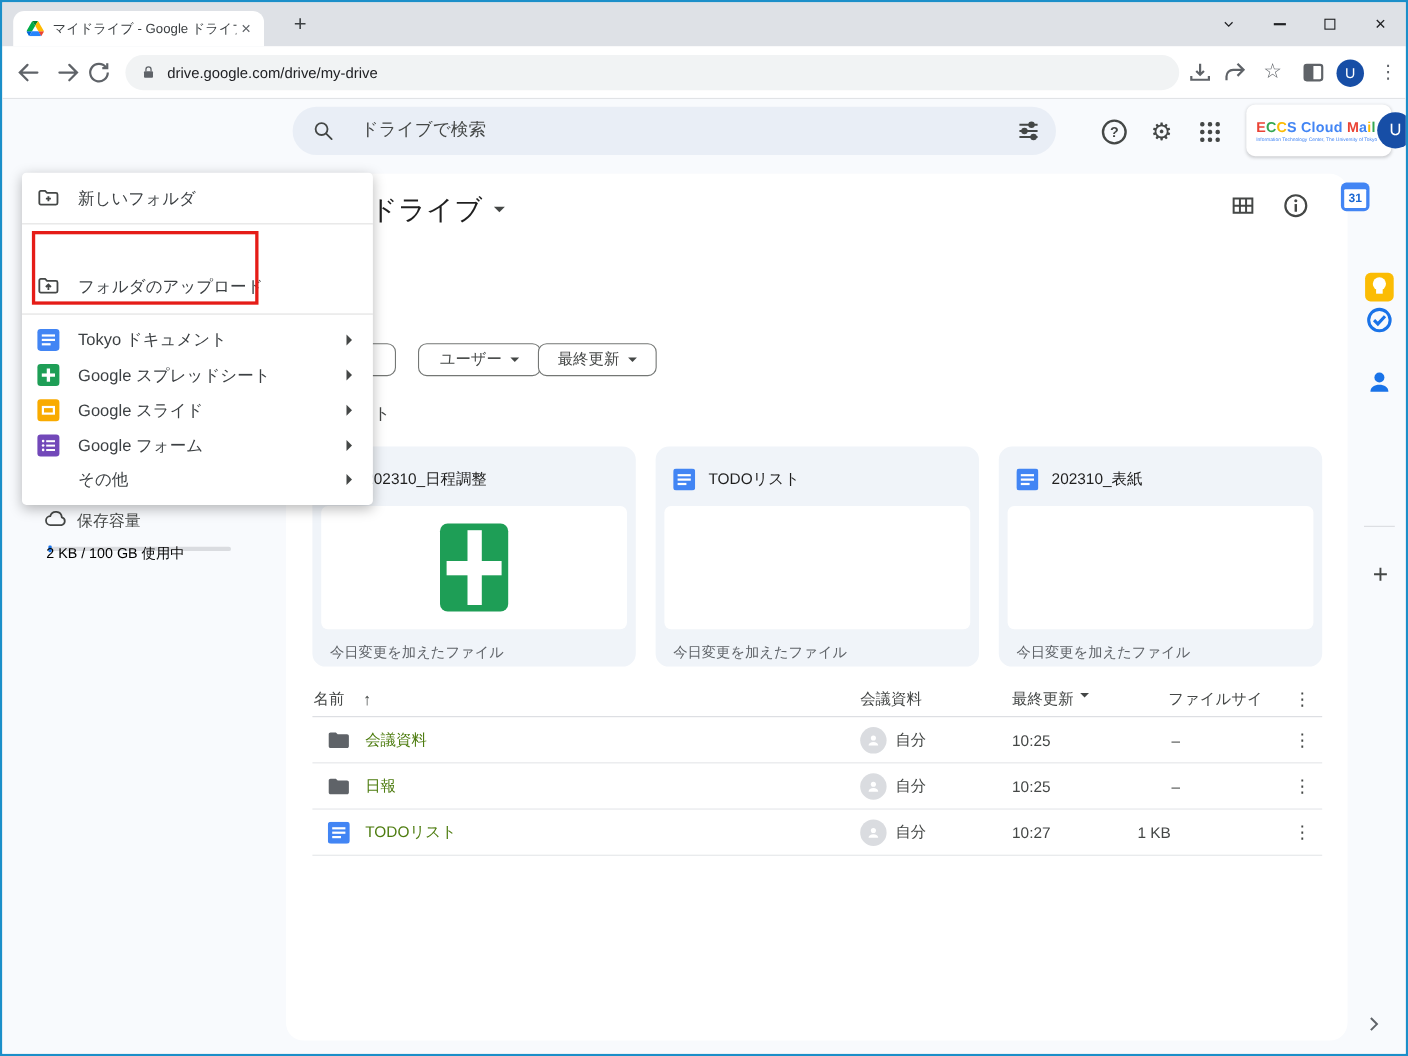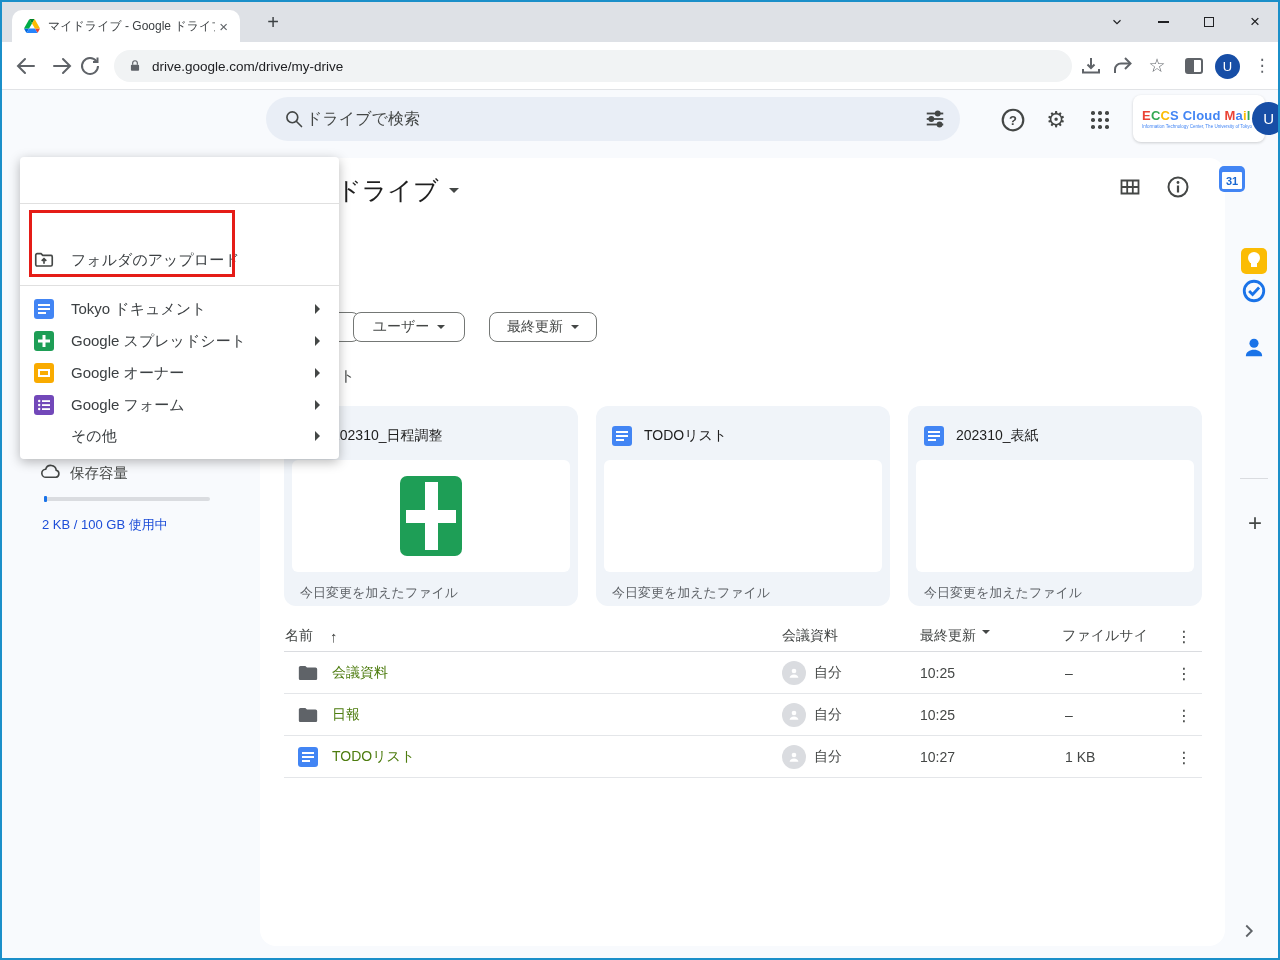--- a/index.html
+++ b/index.html
@@ -25,36 +25,36 @@
   .urlbar{position:absolute;left:112px;top:48px;width:958px;height:32px;background:#f1f3f4;border-radius:16px;display:flex;align-items:center;padding:0 14px}
   .url{font-size:13.5px;color:#202124;margin-left:10px}
   .tb-ico{position:absolute;top:52px;width:24px;height:24px}
   .tb-avatar{position:absolute;left:1213px;top:52px;width:25px;height:25px;border-radius:50%;background:#174ea6;color:#fff;font-size:13px;display:flex;align-items:center;justify-content:center}
 
   
   .drive{position:absolute;left:0;top:88px;width:100%;height:870px;background:#f8fafd}
   .drive-logo{position:absolute;left:24px;top:98px;width:36px;height:32px}
   .app-name{position:absolute;left:74px;top:102px;font-size:23px;color:#444746}
   .searchbar{position:absolute;left:264px;top:7px;width:694px;height:44px;border-radius:22px;background:#e9eef6;display:flex;align-items:center;padding:0 14px 0 18px}
-  .searchbar input{border:none;outline:none;background:transparent;font-size:16px;color:#8b5cf6;flex:1;margin-left:2px;font-family:inherit}
+  .searchbar input{border:none;outline:none;background:transparent;font-size:16px;color:#8b5cf6;flex:1;margin-left:24px;font-family:inherit}
   .searchbar input::placeholder{color:#444746;opacity:1}
   .hd-ico{position:absolute;top:17px;width:26px;height:26px;color:#444746}
   .apps-grid{display:grid;grid-template-columns:repeat(3,1fr);gap:3.5px;width:18px;height:18px;margin:4px}
   .apps-grid i{width:3.5px;height:3.5px;border-radius:50%;background:#444746}
   .badge{position:absolute;left:1131px;top:5px;width:132px;height:47px;background:#fff;border-radius:8px;box-shadow:0 1px 3px rgba(0,0,0,.18);display:flex;align-items:center;padding:0 6px 0 9px}
   .badge-txt{flex:1}
   .eccs{font-size:13px;font-weight:bold;letter-spacing:.2px;white-space:nowrap}
   .eccs-sub{font-size:4.5px;color:#4285f4;white-space:nowrap;margin-top:1px}
   .badge-avatar{width:33px;height:33px;border-radius:50%;background:#174ea6;color:#fff;font-size:15px;display:flex;align-items:center;justify-content:center;flex:none}
 
   
   .storage-label{position:absolute;left:68px;top:374px;font-size:14.5px;color:#444746}
   .storage-bar{position:absolute;left:42px;top:407px;width:166px;height:4px;border-radius:2px;background:#dadce0}
   .storage-bar i{position:absolute;left:0;top:-1px;width:3px;height:6px;background:#1a73e8;border-radius:1px}
-  .storage-usage{position:absolute;left:40px;top:426px;font-size:13px;color:#1d4ed8}
+  .storage-usage{position:absolute;left:40px;top:404px;font-size:13px;color:#000000}
 
   
   .panel{position:absolute;left:258px;top:68px;width:965px;height:788px;background:#fff;border-radius:16px}
   .page-title{position:absolute;left:25px;top:16px;display:flex;align-items:center;font-size:25px;color:#1f1f1f}
   .caret{width:0;height:0;border:5px solid transparent;border-top-color:#444746;margin-left:10px;margin-top:5px}
   .pn-ico{position:absolute;top:17px;width:24px;height:24px}
   .chip{position:absolute;top:154px;height:30px;border:1px solid #747775;border-radius:8px;background:#fff;display:flex;align-items:center;justify-content:center;gap:8px;font-size:14px;color:#444746}
   .chip .caret{border-width:4px;margin:4px 0 0 0}
   .section-heading{position:absolute;left:19px;top:209px;font-size:15px;color:#444746}
 
@@ -240,21 +240,21 @@
       <svg class="pn-ico" style="left:906px" viewBox="0 0 24 24">
           <circle cx="12" cy="12" r="9.5" fill="none" stroke="#444746" stroke-width="2"></circle>
           <circle cx="12" cy="7.5" r="1.4" fill="#444746"></circle>
           <rect x="10.9" y="10.5" width="2.2" height="7" fill="#444746"></rect>
         </svg>
 
       <div class="chip" style="left:10px;width:90px">
         <span></span>
           <span class="caret"></span>
       </div>
-      <div class="chip" style="left:93px;width:112px">
+      <div class="chip" style="left:120px;width:112px">
         <span>ユーザー</span>
           <span class="caret"></span>
       </div>
       <div class="chip" style="left:229px;width:108px">
         <span>最終更新</span>
           <span class="caret"></span>
       </div>
 
       <div class="section-heading">候補リスト</div>
 
@@ -358,21 +358,21 @@
         <span class="cell" style="left:498px">
             <span class="row-avatar">
               <svg width="14" height="14" viewBox="0 0 24 24">
                 <circle cx="12" cy="8.5" r="4" fill="#fff"></circle>
                 <path d="M4.5 20c0-3.3 3.4-5.5 7.5-5.5s7.5 2.2 7.5 5.5z" fill="#fff"></path>
               </svg>
             </span>
           </span>
         <span class="cell" style="left:530px;color:#444746">自分</span>
         <span class="cell" style="left:636px;color:#444746">10:27</span>
-        <span class="cell" style="left:781px;color:#444746">1 KB</span>
+        <span class="cell" style="left:750px;color:#444746">1 KB</span>
         <span class="cell c-dots" style="left:892px">⋮</span>
       </div>
     </div>
 
     <div class="rail-ico cal" style="left:1217px;top:76px">
         <i>31</i>
       </div>
     <div class="rail-ico keep" style="left:1239px;top:132px">
         <b></b>
         <u></u>
@@ -386,20 +386,27 @@
         <path d="M4.5 20c0-3.3 3.4-5.5 7.5-5.5s7.5 2.2 7.5 5.5v.5h-15z" fill="#1a73e8"></path>
       </svg>
     <div class="rail-divider"></div>
     <div class="rail-plus">+</div>
     <svg class="abs" style="left:1236px;top:830px;width:22px;height:22px" viewBox="0 0 24 24">
         <polyline points="9,6 15,12 9,18" fill="none" stroke="#5f6368" stroke-width="2"></polyline>
       </svg>
   </div>
 
   <div class="menu">
+    <div class="mi" style="top:7px">
+      <svg class="mi-icon" viewBox="0 0 24 24">
+          <path d="M3 6.5c0-.8.7-1.5 1.5-1.5h4.2l2 2h8.8c.8 0 1.5.7 1.5 1.5v8.5c0 .8-.7 1.5-1.5 1.5h-15c-.8 0-1.5-.7-1.5-1.5z" fill="none" stroke="#444746" stroke-width="1.8"></path>
+          <path d="M12 10.2v5M9.5 12.7h5" stroke="#444746" stroke-width="1.8"></path>
+        </svg>
+      <span class="mi-label">新しいフォルダ</span>
+    </div>
     <div class="mdiv" style="top:46px"></div>
     <div class="redbox"></div>
     <div class="mi" style="top:87px">
       <svg class="mi-icon" viewBox="0 0 24 24">
           <path d="M3 6.5c0-.8.7-1.5 1.5-1.5h4.2l2 2h8.8c.8 0 1.5.7 1.5 1.5v8.5c0 .8-.7 1.5-1.5 1.5h-15c-.8 0-1.5-.7-1.5-1.5z" fill="none" stroke="#444746" stroke-width="1.8"></path>
           <path d="M12 16v-5M9.5 13L12 10.5 14.5 13" fill="none" stroke="#444746" stroke-width="1.8"></path>
         </svg>
       <span class="mi-label">フォルダのアップロード</span>
     </div>
     <div class="mdiv" style="top:128px"></div>
@@ -421,21 +428,21 @@
         </svg>
       <span class="mi-label">Google スプレッドシート</span>
       <span class="mi-arrow"></span>
     </div>
     <div class="mi" style="top:200px">
       <svg class="mi-icon" viewBox="0 0 22 22">
           <rect x="1" y="1" width="20" height="20" rx="3" fill="#f9ab00"></rect>
           <rect x="5" y="7" width="12" height="8" fill="#fff"></rect>
           <rect x="7" y="9" width="8" height="4" fill="#f9ab00"></rect>
         </svg>
-      <span class="mi-label">Google オーナー</span>
+      <span class="mi-label">Google スライド</span>
       <span class="mi-arrow"></span>
     </div>
     <div class="mi" style="top:232px">
       <svg class="mi-icon" viewBox="0 0 22 22">
           <rect x="1" y="1" width="20" height="20" rx="3" fill="#7248b9"></rect>
           <circle cx="6.2" cy="7" r="1.2" fill="#fff"></circle>
           <circle cx="6.2" cy="11" r="1.2" fill="#fff"></circle>
           <circle cx="6.2" cy="15" r="1.2" fill="#fff"></circle>
           <rect x="9" y="6.2" width="8" height="1.8" fill="#fff"></rect>
           <rect x="9" y="10.2" width="8" height="1.8" fill="#fff"></rect>

